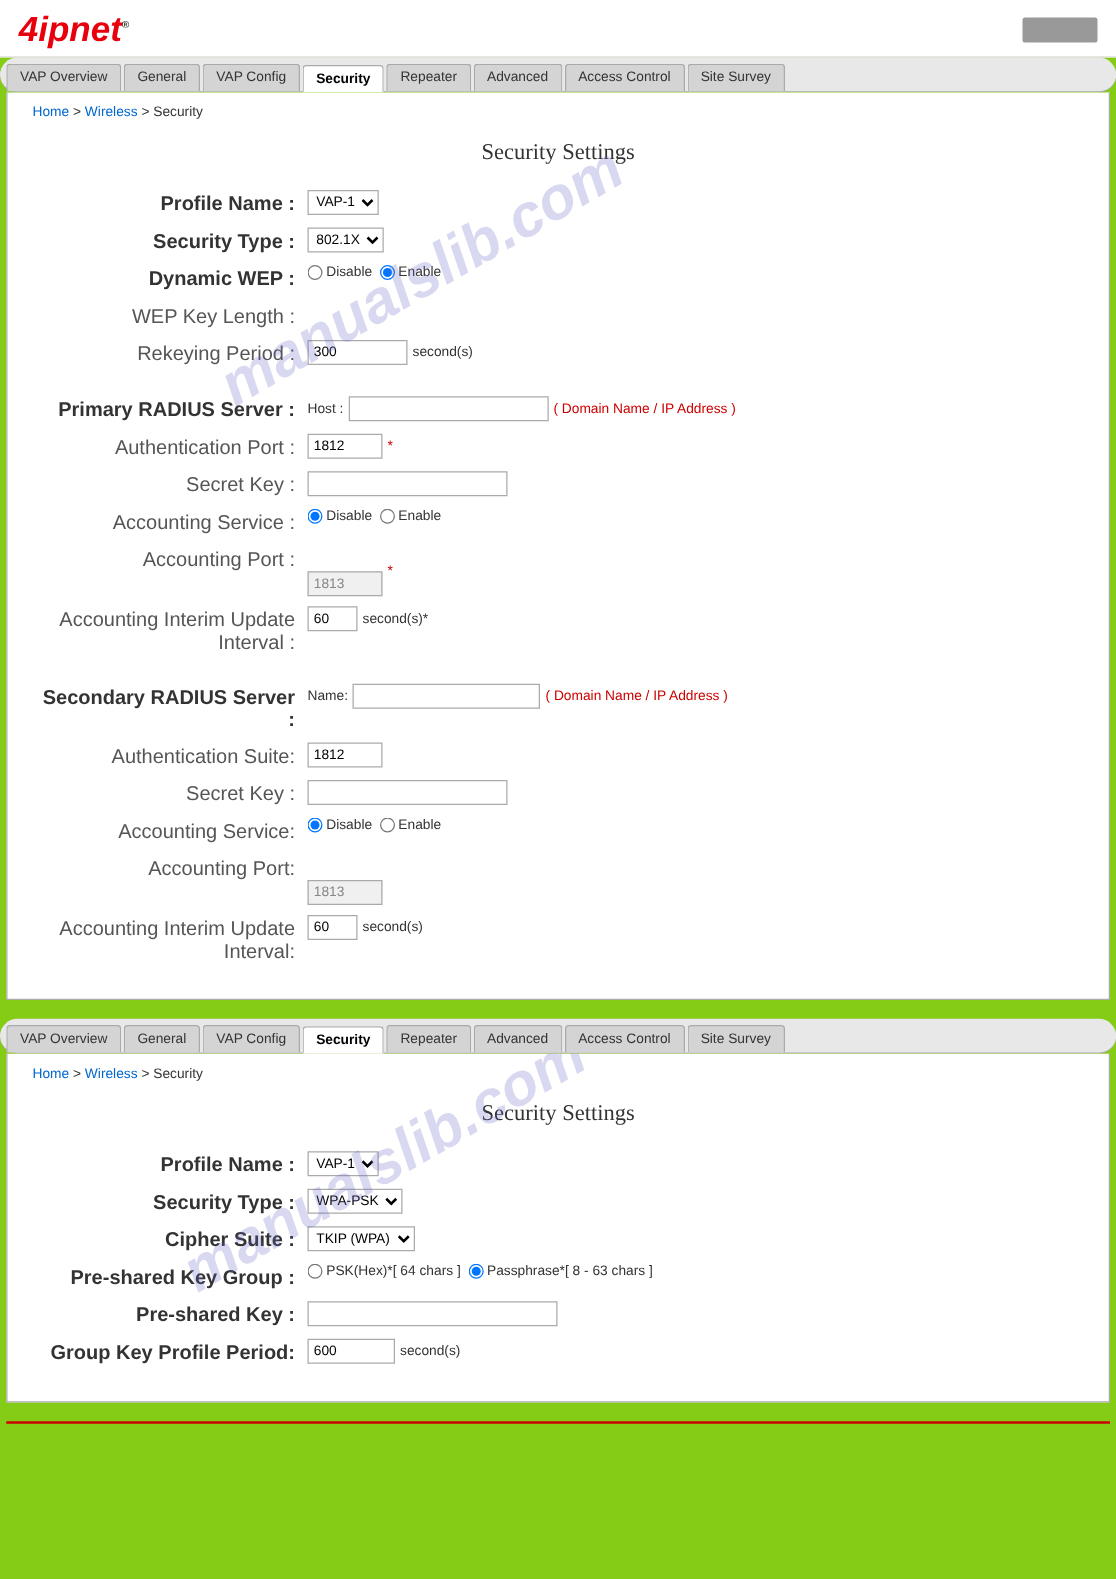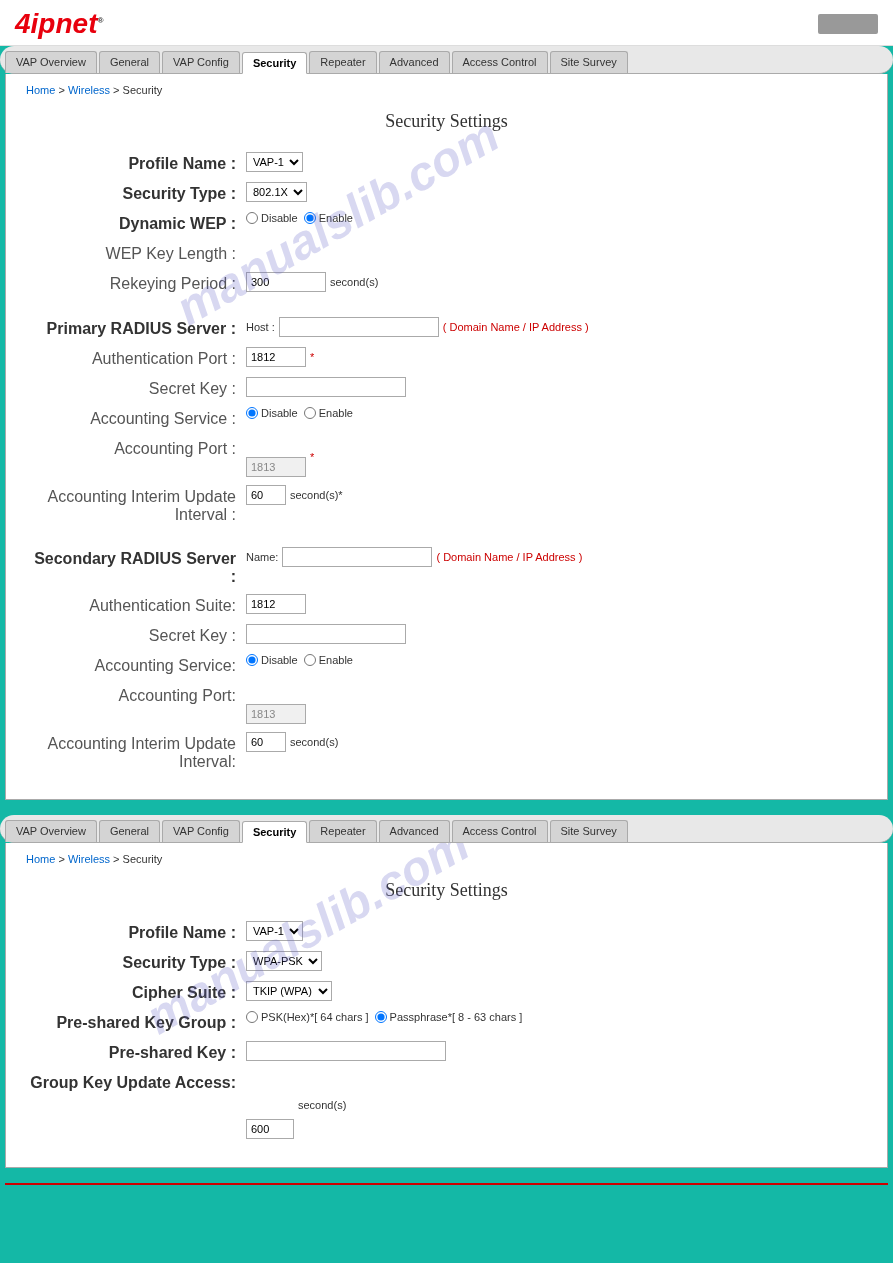--- a/index.html
+++ b/index.html
@@ -5,21 +5,21 @@
     * { box-sizing: border-box; margin: 0; padding: 0; }
     body {
       font-family: Arial, sans-serif;
       font-size: 12px;
       background: #c8c8c8;
       color: #333;
     }
     .page-wrapper {
       width: 893px;
       min-height: 1263px;
-      background: #14b8a6;
+      background: #84cc16;
       padding-bottom: 30px;
     }
     
     .header {
       background: #ffffff;
       padding: 8px 15px 5px 15px;
       border-bottom: 1px solid #ddd;
       display: flex;
       align-items: center;
       justify-content: space-between;
@@ -461,23 +461,23 @@
       </div>
 
       <div class="form-row">
         <div class="form-label">Pre-shared Key :</div>
         <div class="form-control-area">
           <input type="text" style="width: 200px;">
         </div>
       </div>
 
       <div class="form-row">
-        <div class="form-label">Group Key Update Access:</div>
-        <div class="form-control-area">
-          <input type="text" style="width: 48px; margin-top: 48px;" value="600">
+        <div class="form-label">Group Key Profile Period:</div>
+        <div class="form-control-area">
+          <input type="text" style="width: 70px;" value="600">
           <span>second(s)</span>
         </div>
       </div>
 
     </div>
   </div>
 
   <div style="height:2px; background: #cc0000; margin: 10px 5px 0 5px;"></div>
 
 </div>

